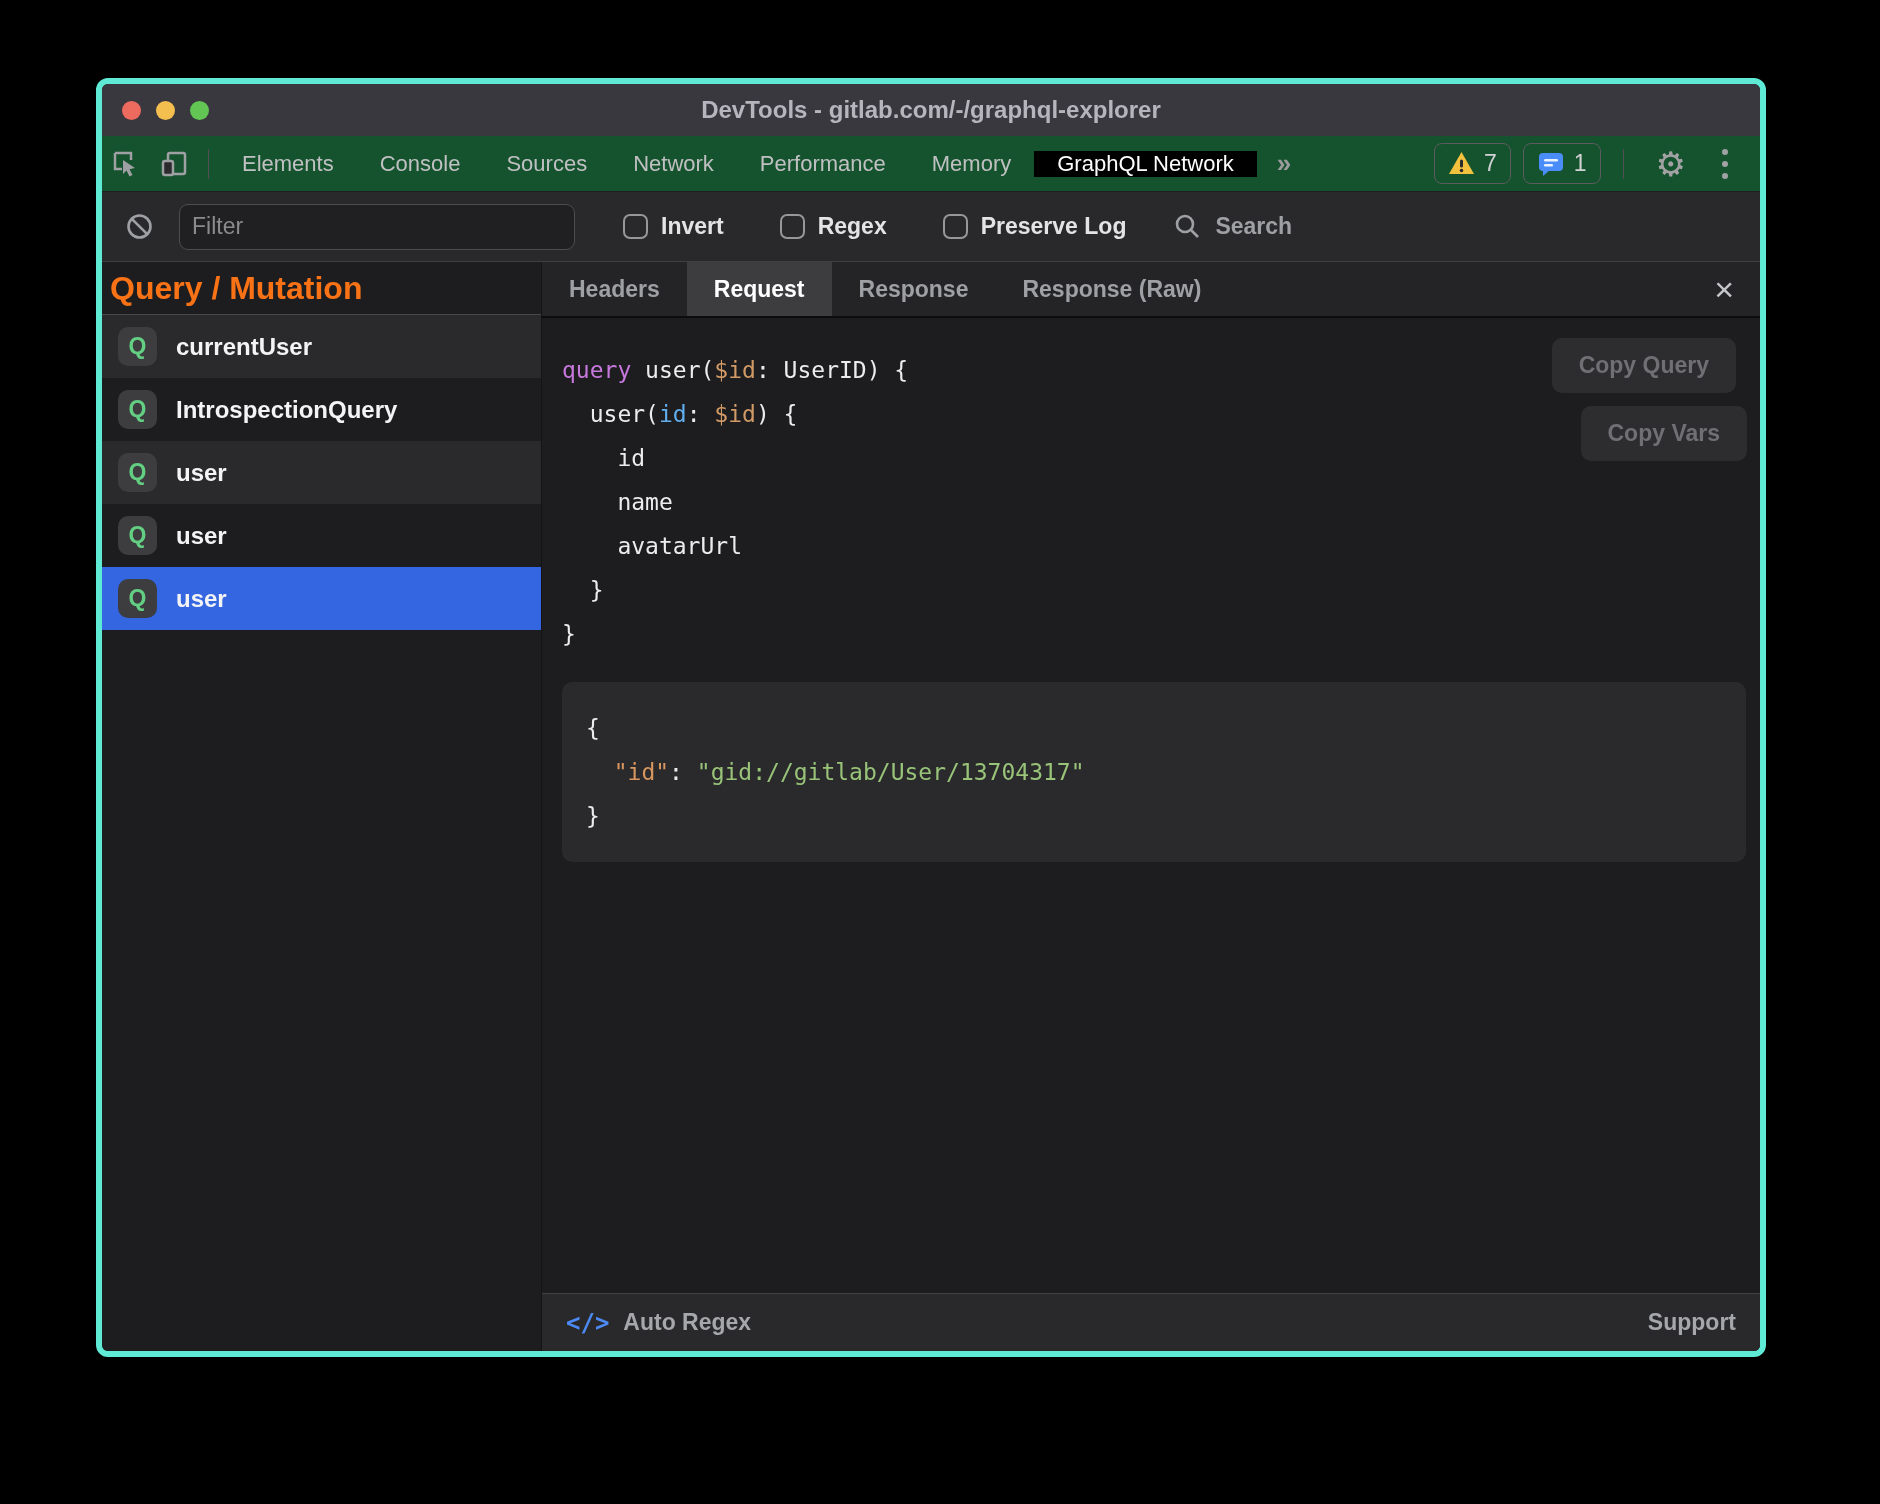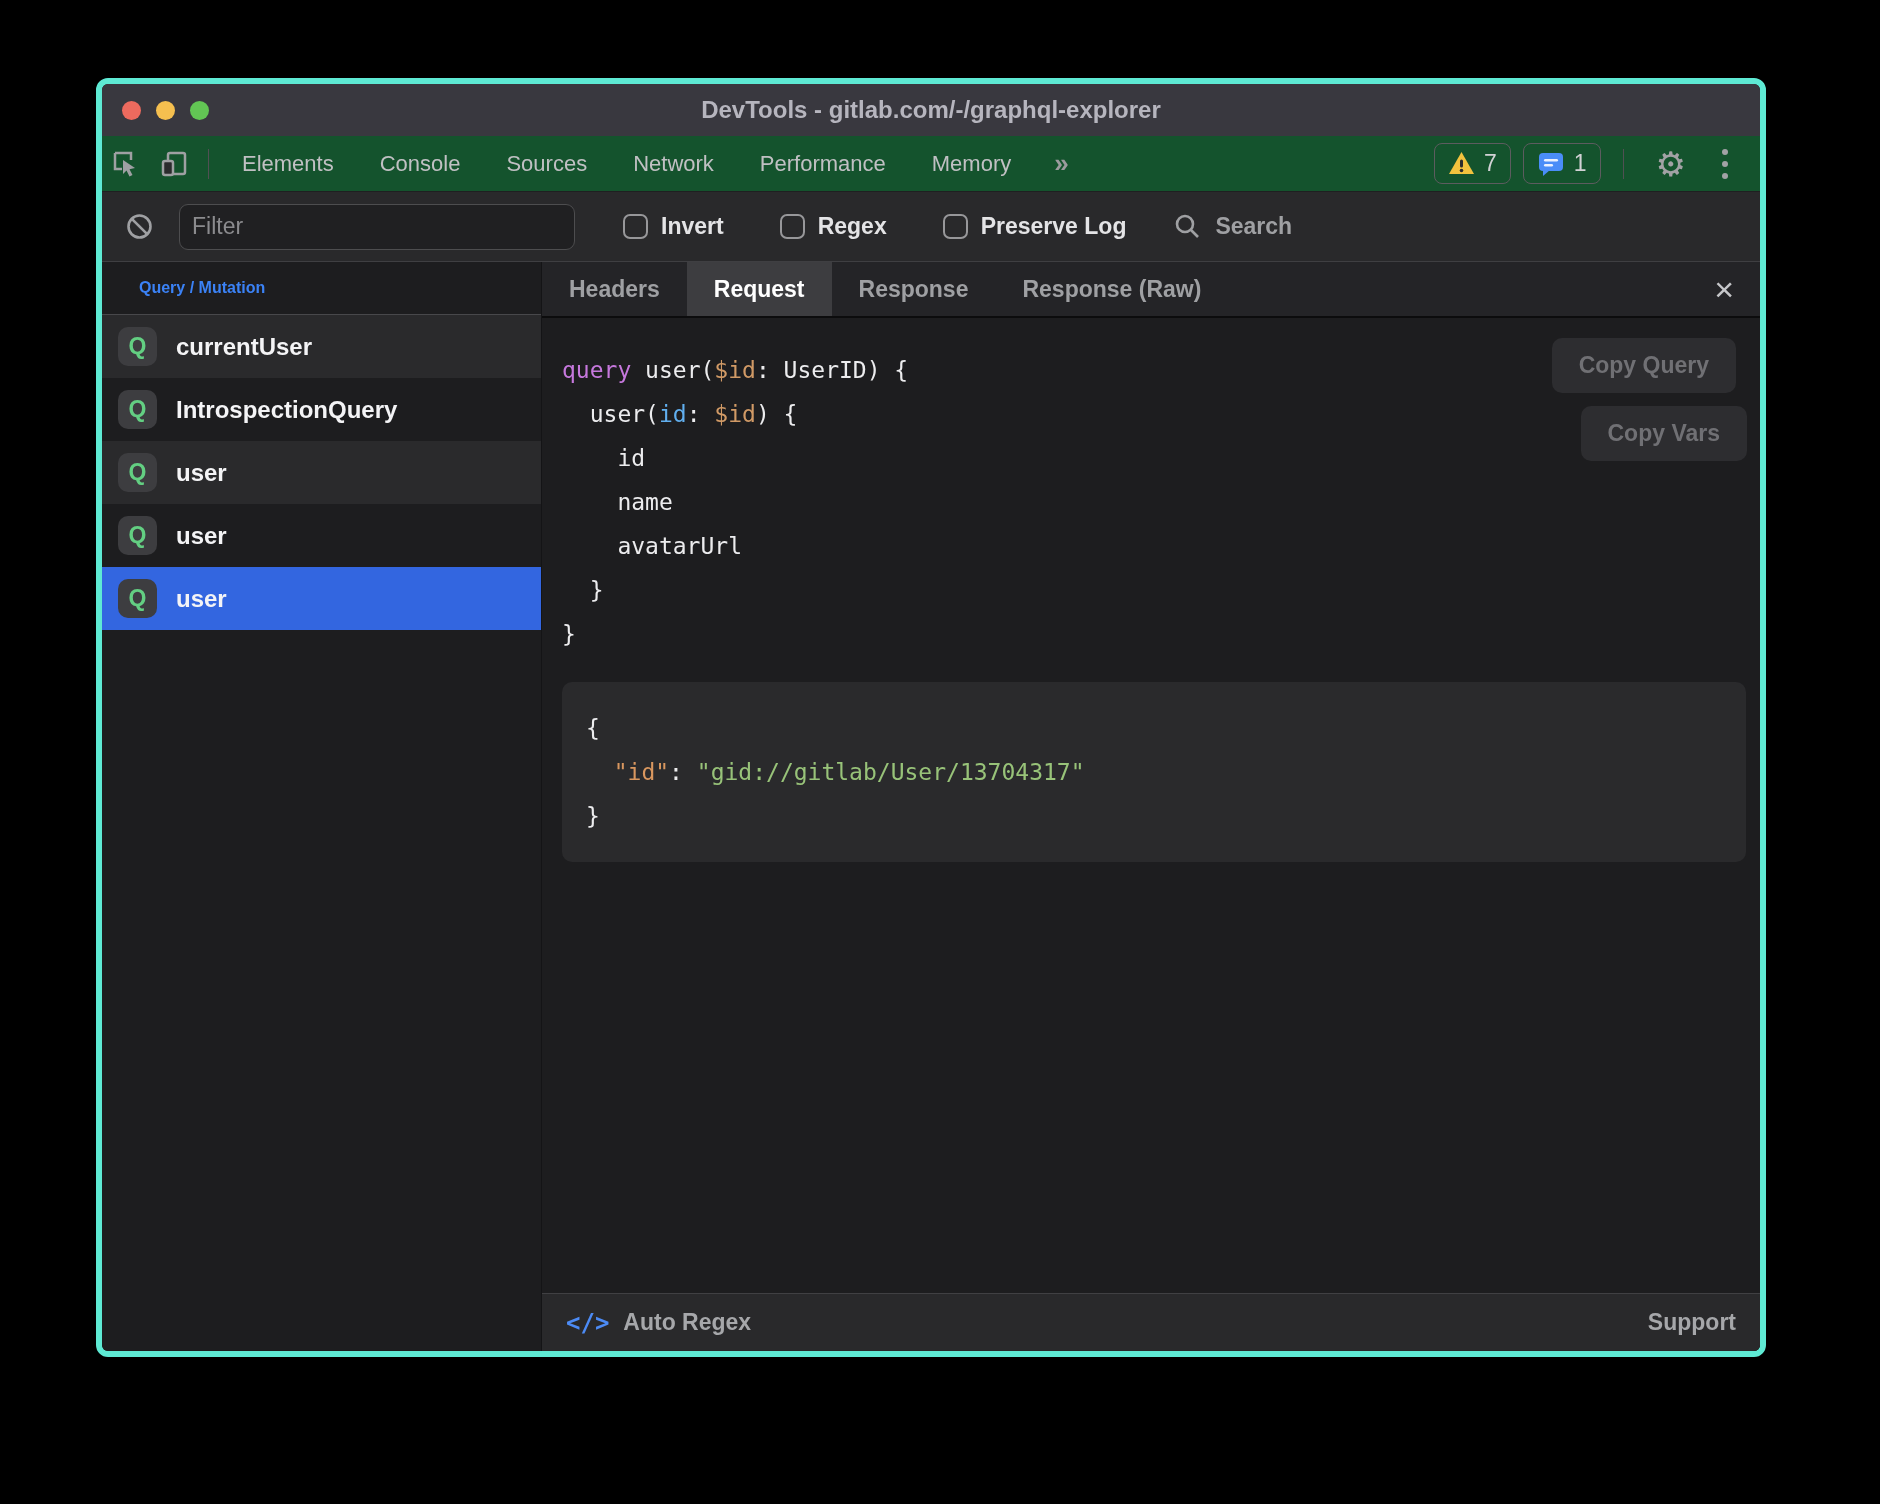--- a/index.html
+++ b/index.html
@@ -40,22 +40,22 @@
   .filter-input{width:396px;height:46px;background:#202022;border:1px solid #4d4d4f;border-radius:9px;
     color:#e8e8ea;font-size:23px;padding:0 12px;outline:none;font-family:"Liberation Sans",sans-serif;}
   .filter-input::placeholder{color:#8b8b8e;}
   .checks{display:flex;align-items:center;gap:56px;margin-left:22px;}
   .check{display:flex;align-items:center;gap:13px;color:#e4e4e6;font-size:23px;font-weight:600;}
   .cb{width:25px;height:25px;border:2px solid #97979a;border-radius:7px;background:transparent;flex:none;}
   .search{display:flex;align-items:center;gap:14px;color:#9fa0a3;font-size:23px;font-weight:bold;margin-left:22px;}
   
   .content{flex:1;display:flex;min-height:0;}
   .sidebar{width:440px;flex:none;background:#1d1d1f;border-right:1px solid #141416;display:flex;flex-direction:column;}
-  .sidebar-header{height:53px;display:flex;align-items:center;padding-left:37px;color:#3b82f6;
-    font-size:16px;font-weight:bold;border-bottom:1px solid #48484b;flex:none;}
+  .sidebar-header{height:53px;display:flex;align-items:center;padding-left:8px;color:#f97316;
+    font-size:32px;font-weight:bold;border-bottom:1px solid #48484b;flex:none;}
   .srow{height:63px;display:flex;align-items:center;gap:19px;padding-left:16px;flex:none;}
   .srow.light{background:#2a2a2c;} .srow.dark{background:#1d1d1f;}
   .srow.selected{background:var(--accent);}
   .qbadge{width:39px;height:39px;border-radius:10px;background:#3d3d40;color:var(--q-green);
     font-size:23px;font-weight:bold;display:flex;align-items:center;justify-content:center;flex:none;}
   .slabel{color:#f4f4f6;font-size:24px;font-weight:bold;}
   
   .detail{flex:1;display:flex;flex-direction:column;min-width:0;background:#1d1d1f;}
   .detail-tabs{height:56px;background:#242427;display:flex;align-items:stretch;flex:none;border-bottom:2px solid #0c0c0d;}
   .dtab{display:flex;align-items:center;padding:0 27px;color:#9fa0a3;font-size:23px;font-weight:600;}
@@ -107,20 +107,21 @@
         </svg>
     </span>
     <span class="vdiv"></span>
     <div class="tabs" id="main-tabs">
         <div class="tab">Elements</div>
         <div class="tab">Console</div>
         <div class="tab">Sources</div>
         <div class="tab">Network</div>
         <div class="tab">Performance</div>
         <div class="tab">Memory</div>
+        <div class="tab active">GraphQL Network</div>
       </div>
     <span class="more-tabs">»</span>
     <span class="tab-spacer"></span>
     <div class="badge-group">
       <span class="count-badge">
         <svg width="27" height="25" viewBox="0 0 27 25">
             <path d="M13.5 1 L26 23 H1 Z" fill="var(--warning-yellow)"></path>
             <rect x="12" y="8.5" width="3" height="8" rx="1.5" fill="#2b2b2d"></rect>
             <circle cx="13.5" cy="19.5" r="1.8" fill="#2b2b2d"></circle>
           </svg>

